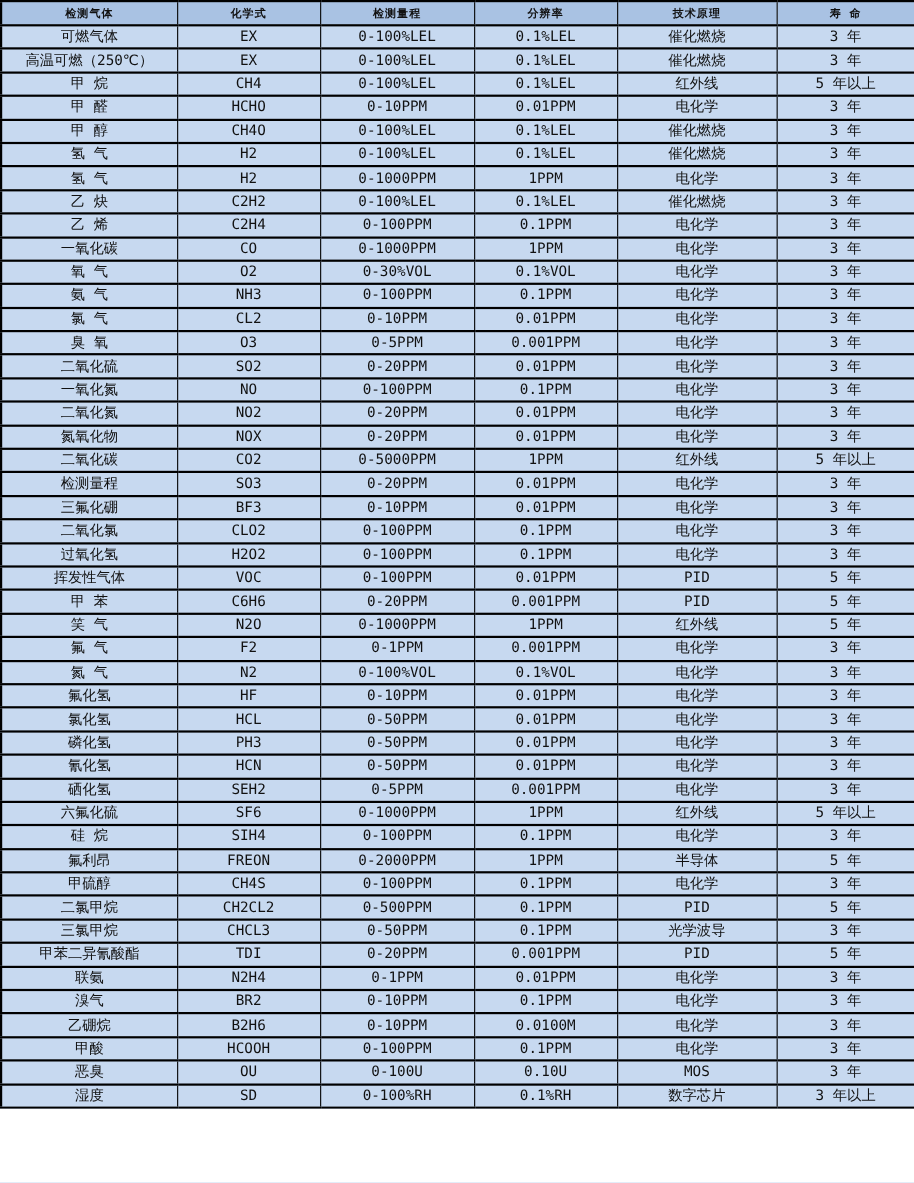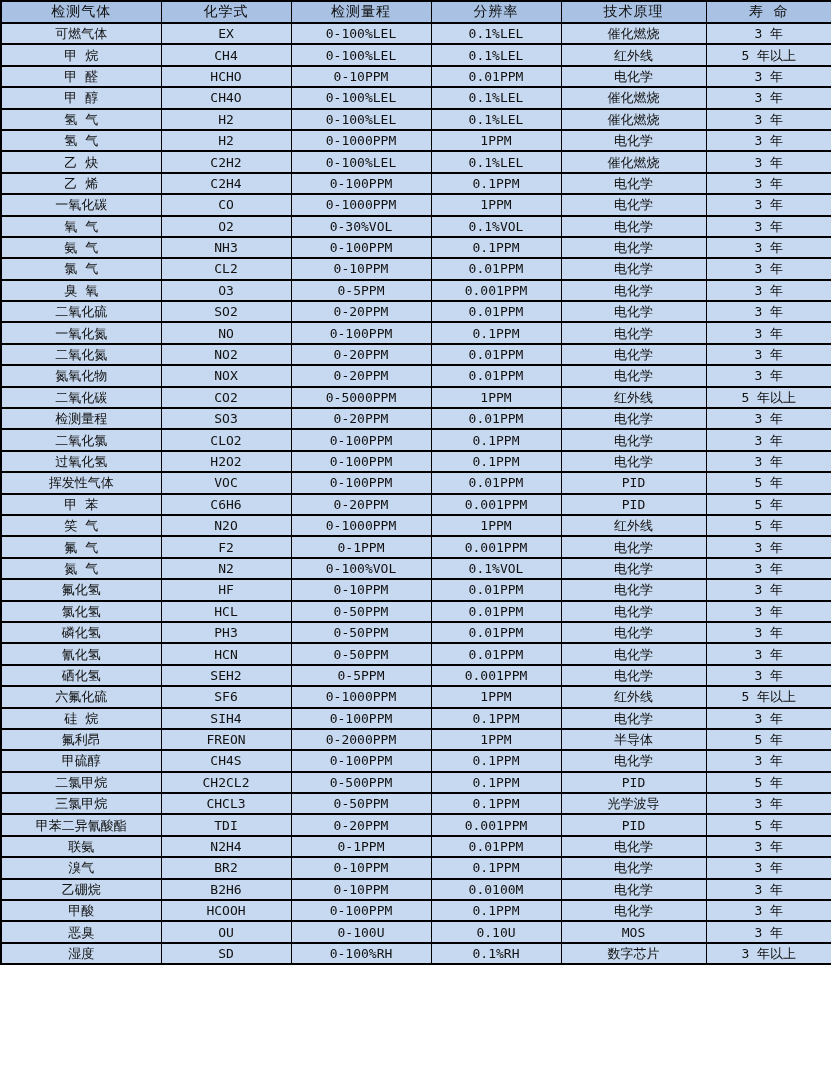--- a/index.html
+++ b/index.html
@@ -35,22 +35,22 @@
     overflow:hidden;
     white-space:nowrap;
     border-left:1px solid var(--border);
     border-right:1px solid var(--border);
     border-top:2px solid var(--border);
     border-bottom:2px solid var(--border);
   }
   th{
     height:20px;
     background:var(--header-bg);
-    font-size:14px;
-    font-weight:normal;
+    font-size:10px;
+    font-weight:bold;
     letter-spacing:1px;
   }
   td{
     height:19.4px;
     background:var(--row-bg);
     font-size:13px;
     font-weight:normal;
     line-height:1;
   }
 </style>
@@ -80,20 +80,28 @@
     <tbody id="table-body">
         <tr>
           <td>可燃气体</td>
           <td>EX</td>
           <td>0-100%LEL</td>
           <td>0.1%LEL</td>
           <td>催化燃烧</td>
           <td>3 年</td>
         </tr>
         <tr>
+          <td>高温可燃（250℃）</td>
+          <td>EX</td>
+          <td>0-100%LEL</td>
+          <td>0.1%LEL</td>
+          <td>催化燃烧</td>
+          <td>3 年</td>
+        </tr>
+        <tr>
           <td>甲 烷</td>
           <td>CH4</td>
           <td>0-100%LEL</td>
           <td>0.1%LEL</td>
           <td>红外线</td>
           <td>5 年以上</td>
         </tr>
         <tr>
           <td>甲 醛</td>
           <td>HCHO</td>
@@ -219,20 +227,28 @@
           <td>CO2</td>
           <td>0-5000PPM</td>
           <td>1PPM</td>
           <td>红外线</td>
           <td>5 年以上</td>
         </tr>
         <tr>
           <td>检测量程</td>
           <td>SO3</td>
           <td>0-20PPM</td>
+          <td>0.01PPM</td>
+          <td>电化学</td>
+          <td>3 年</td>
+        </tr>
+        <tr>
+          <td>三氟化硼</td>
+          <td>BF3</td>
+          <td>0-10PPM</td>
           <td>0.01PPM</td>
           <td>电化学</td>
           <td>3 年</td>
         </tr>
         <tr>
           <td>二氧化氯</td>
           <td>CLO2</td>
           <td>0-100PPM</td>
           <td>0.1PPM</td>
           <td>电化学</td>

